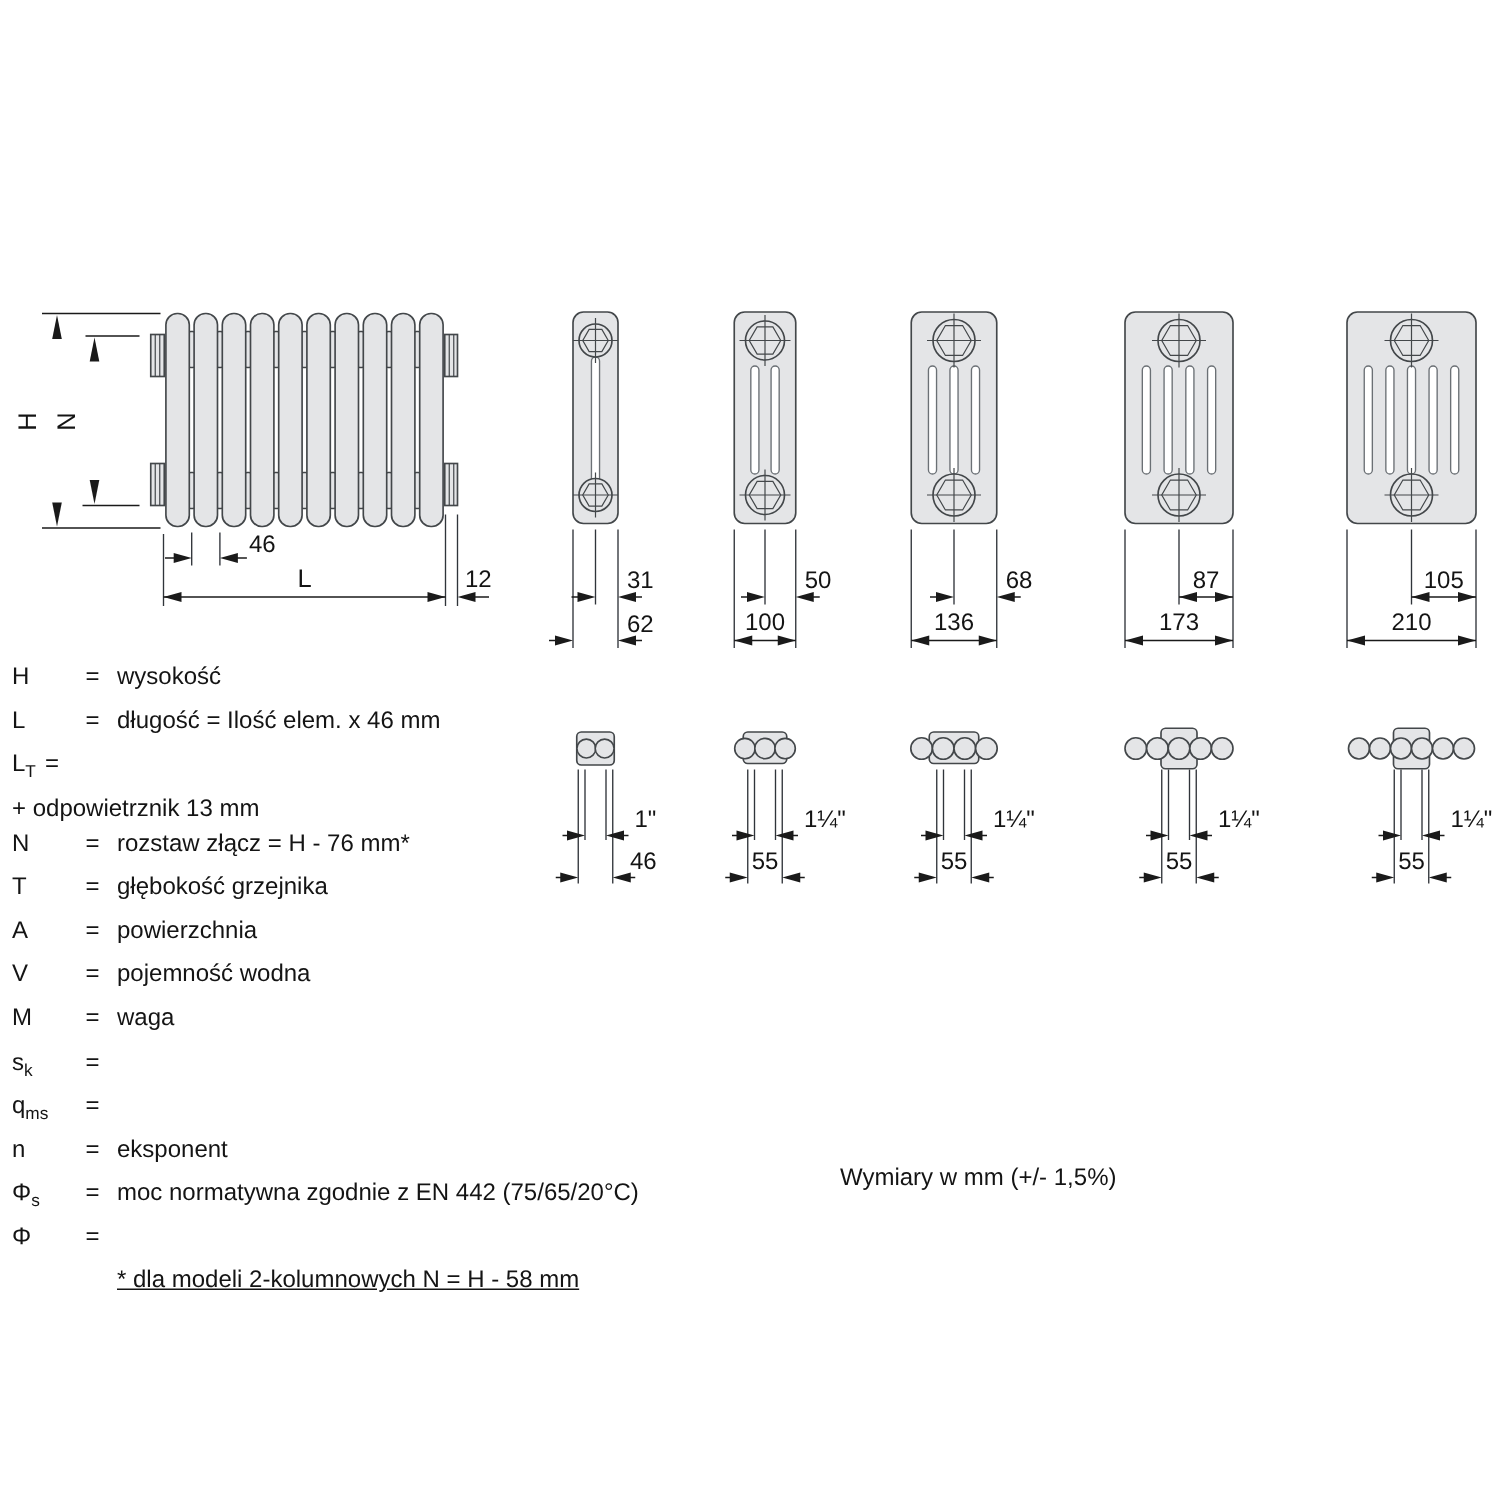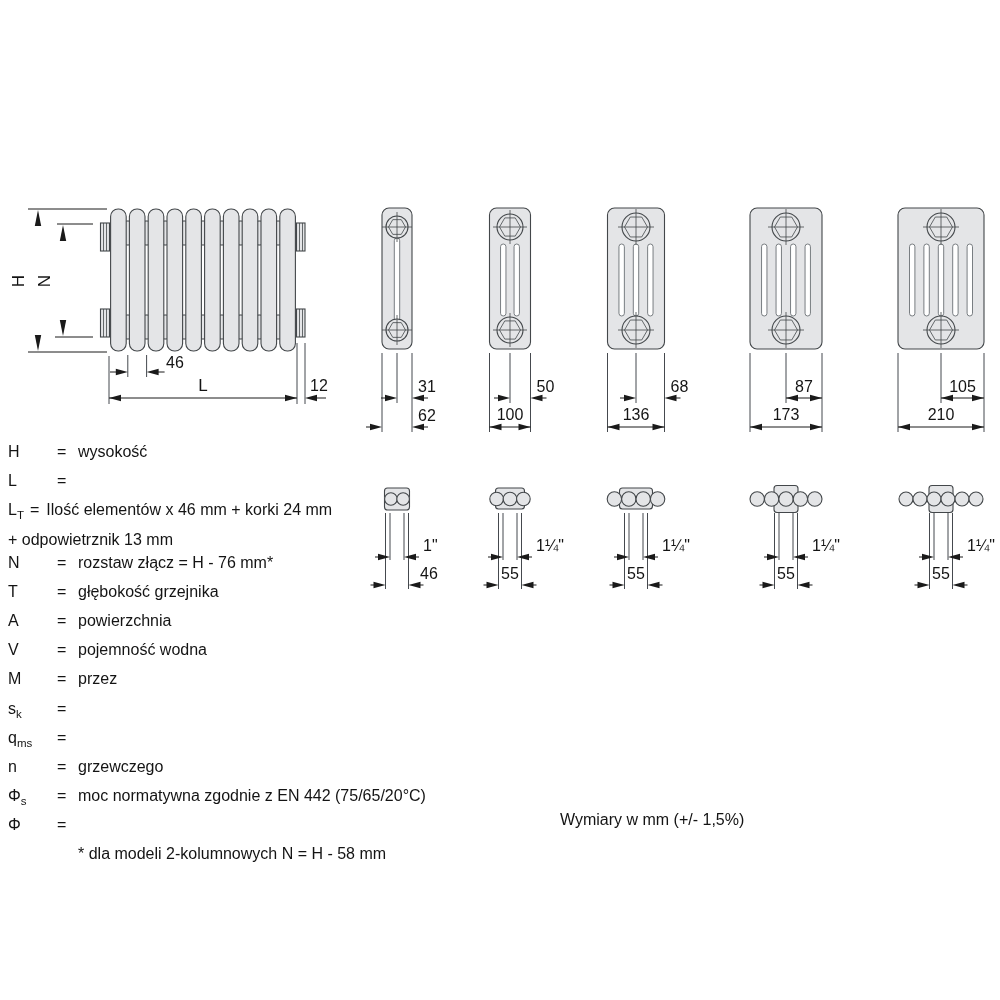--- a/index.html
+++ b/index.html
@@ -14,23 +14,23 @@
   svg .ah{fill:#1a1a1a;stroke:none;}
   svg text{font-family:"Liberation Sans",sans-serif;font-size:16px;fill:#141414;}
   svg text.big{font-size:17px;}
   .legend{position:absolute;left:8px;top:440px;width:540px;font-size:16px;
           line-height:23px;white-space:nowrap;}
   .lrow{display:flex;align-items:baseline;}
   .lrow .sym{width:49px;flex:0 0 auto;}
   .lrow .eq{width:21px;flex:0 0 auto;}
   .lrow.inline .sym{width:auto;margin-right:6px;text-align:right;}
   .lrow.inline .eq{width:auto;margin-right:7px;}
-  .lrow.indent{padding-left:70px;}
+  .lrow.indent{padding-left:70px;text-decoration:underline;}
   sub{font-size:11.5px;}
-  .footnote{position:absolute;left:560px;top:777px;font-size:16px;white-space:nowrap;margin-top:34px;}
+  .footnote{position:absolute;left:560px;top:777px;font-size:16px;white-space:nowrap;}
 </style>
 </head>
 <body>
 
 <div class="stage">
 
   <svg class="draw" width="1000" height="1000" viewBox="0 0 1000 1000">
 
     <g>
       <line class="dim" x1="28" y1="209" x2="107" y2="209"></line>
@@ -353,25 +353,25 @@
 
   <div class="legend" id="legend">
       <div class="lrow aligned">
         <span class="sym"><span>H</span><sub></sub></span>
         <span class="eq">=</span>
         <span class="txt">wysokość</span>
       </div>
       <div class="lrow aligned">
         <span class="sym"><span>L</span><sub></sub></span>
         <span class="eq">=</span>
+        <span class="txt">długość = Ilość elem. x 46 mm</span>
       </div>
       <div class="lrow inline">
         <span class="sym"><span>L</span><sub>T</sub></span>
         <span class="eq">=</span>
-        <span class="txt">Ilość elementów x 46 mm + korki 24 mm</span>
       </div>
       <div class="lrow free">
         <span class="txt">+ odpowietrznik 13 mm</span>
       </div>
       <div class="lrow aligned">
         <span class="sym"><span>N</span><sub></sub></span>
         <span class="eq">=</span>
         <span class="txt">rozstaw złącz = H - 76 mm*</span>
       </div>
       <div class="lrow aligned">
@@ -385,34 +385,34 @@
         <span class="txt">powierzchnia</span>
       </div>
       <div class="lrow aligned">
         <span class="sym"><span>V</span><sub></sub></span>
         <span class="eq">=</span>
         <span class="txt">pojemność wodna</span>
       </div>
       <div class="lrow aligned">
         <span class="sym"><span>M</span><sub></sub></span>
         <span class="eq">=</span>
-        <span class="txt">przez</span>
+        <span class="txt">waga</span>
       </div>
       <div class="lrow aligned">
         <span class="sym"><span>s</span><sub>k</sub></span>
         <span class="eq">=</span>
       </div>
       <div class="lrow aligned">
         <span class="sym"><span>q</span><sub>ms</sub></span>
         <span class="eq">=</span>
       </div>
       <div class="lrow aligned">
         <span class="sym"><span>n</span><sub></sub></span>
         <span class="eq">=</span>
-        <span class="txt">grzewczego</span>
+        <span class="txt">eksponent</span>
       </div>
       <div class="lrow aligned">
         <span class="sym"><span>Φ</span><sub>s</sub></span>
         <span class="eq">=</span>
         <span class="txt">moc normatywna zgodnie z EN 442 (75/65/20°C)</span>
       </div>
       <div class="lrow aligned">
         <span class="sym"><span>Φ</span><sub></sub></span>
         <span class="eq">=</span>
       </div>

